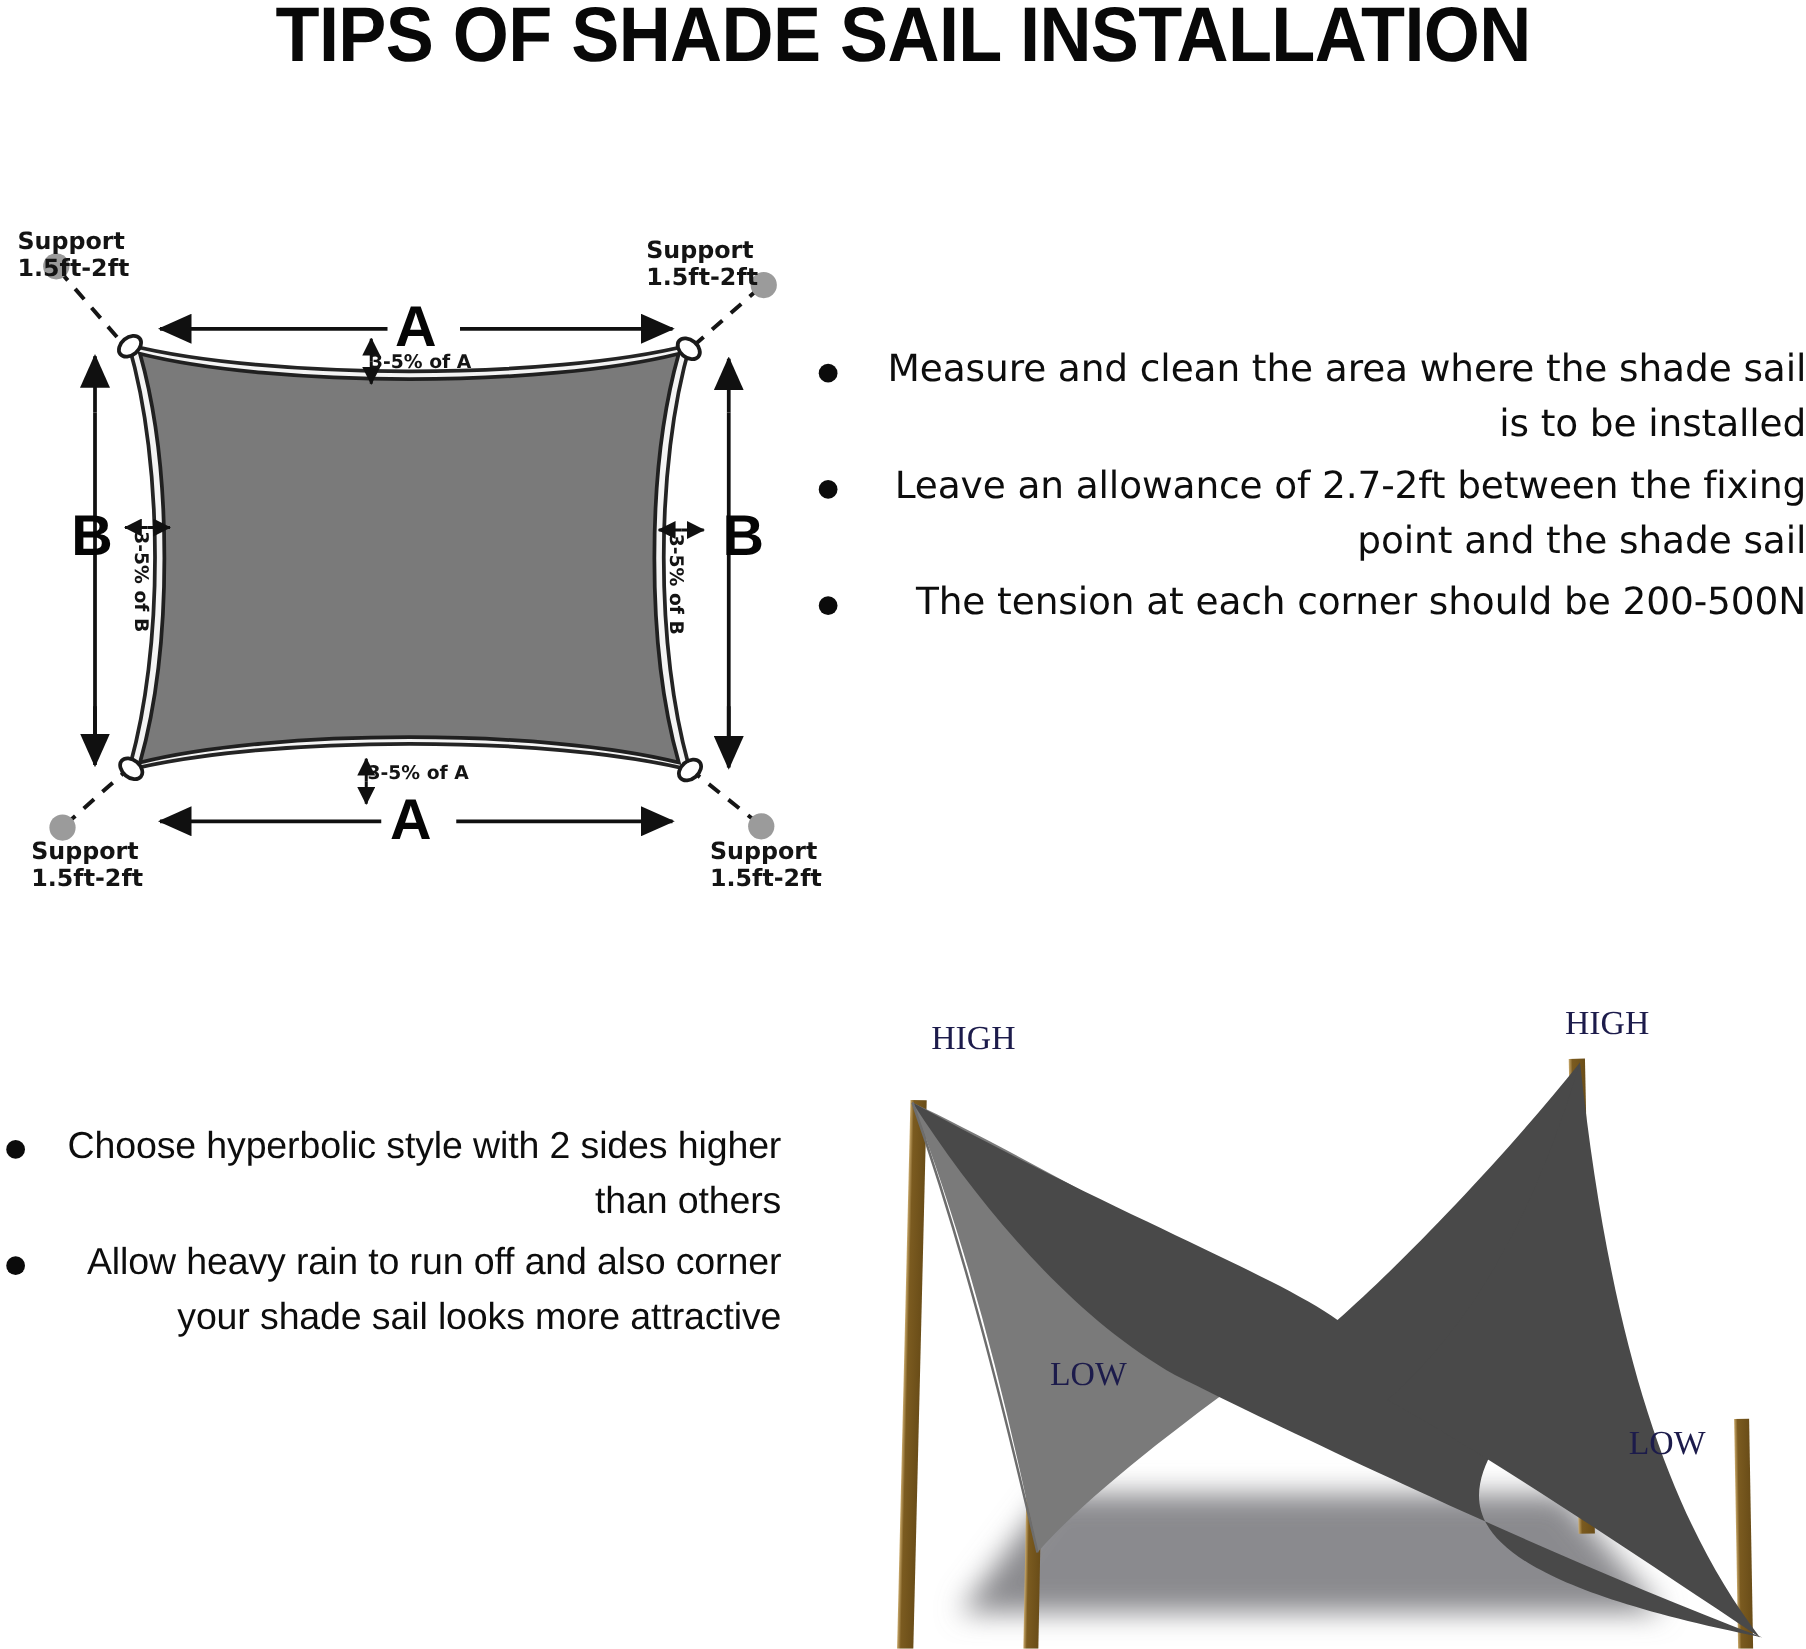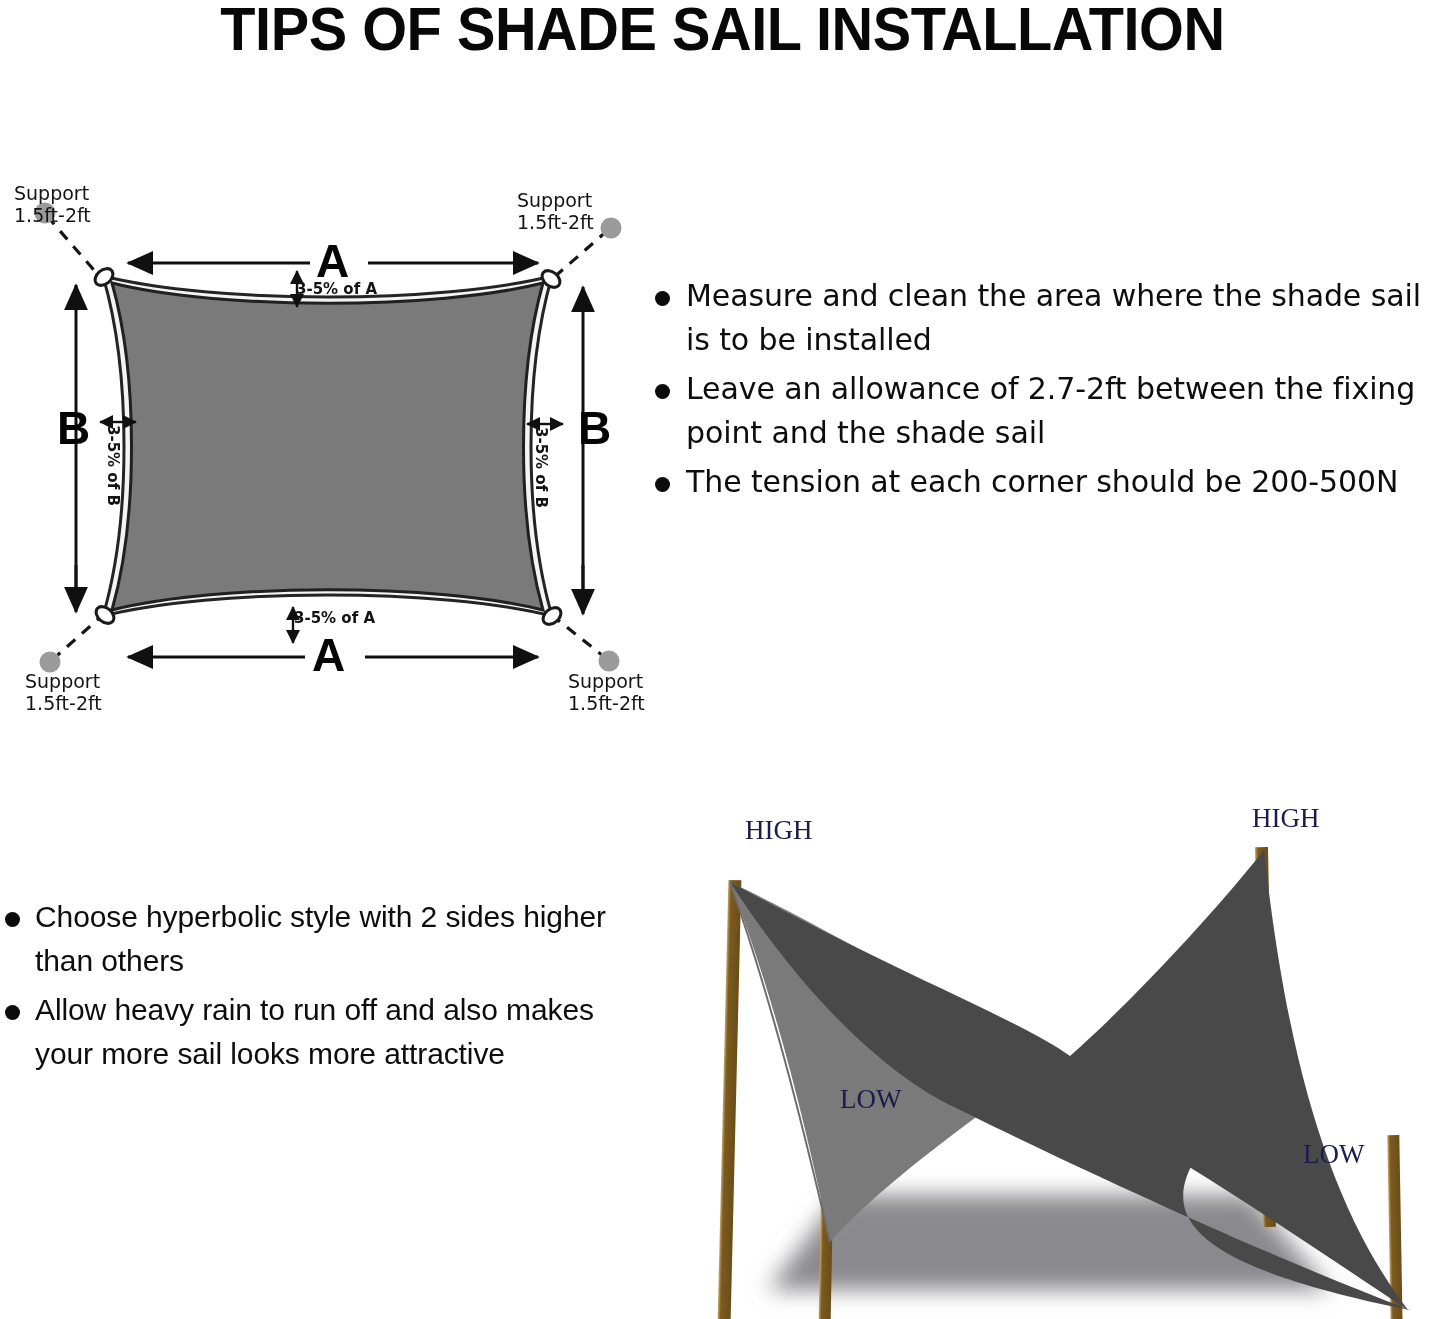--- a/index.html
+++ b/index.html
@@ -26,39 +26,39 @@
     white-space:nowrap;
   }
 
   
   .svglayer{position:absolute;left:0;top:0;}
 
   
   .dim-support{
     position:absolute;
     font-family:"DejaVu Sans","Liberation Sans",sans-serif;
-    font-size:19px;font-weight:400;line-height:1.18;
+    font-size:19px;font-weight:700;line-height:1.18;
     color:#141414;white-space:nowrap;
   }
   .dim-letter{
     position:absolute;
     font-family:"Liberation Sans","DejaVu Sans",sans-serif;
     font-weight:bold;font-size:46px;line-height:1;
     color:#050505;
   }
   .dim-pct{
     position:absolute;
     font-family:"DejaVu Sans","Liberation Sans",sans-serif;
     font-size:15px;font-weight:700;line-height:1;
     color:#141414;white-space:nowrap;
   }
   .rot90{transform:rotate(90deg);transform-origin:0 0;}
 
   
-  .bullets{position:absolute;}
+  .bullets{position:absolute;text-align:right;}
   .bullet-row{
     display:flex;align-items:flex-start;
   }
   .bullet-dot{
     flex:0 0 auto;
     border-radius:50%;
     background:#0b0b0b;
   }
   .bullet-text{
     flex:1 1 auto;
@@ -235,21 +235,21 @@
     </div>
   </div>
 
   <div class="bullets" id="bullets-bottom">
     <div class="bullet-row">
       <span class="bullet-dot"></span>
       <span class="bullet-text">Choose hyperbolic style with 2 sides higher than others</span>
     </div>
     <div class="bullet-row">
       <span class="bullet-dot"></span>
-      <span class="bullet-text">Allow heavy rain to run off and also makes your more sail looks more attractive</span>
+      <span class="bullet-text">Allow heavy rain to run off and also corner your shade sail looks more attractive</span>
     </div>
   </div>
 
   <svg class="svglayer" style="left:640px;top:790px;" width="805" height="529" viewBox="0 0 805 529">
 
     <defs>
       <filter id="groundBlur" x="-25%" y="-60%" width="150%" height="220%">
         <feGaussianBlur stdDeviation="11"></feGaussianBlur>
       </filter>
       <linearGradient id="poleGrad" x1="0" y1="0" x2="1" y2="0">

